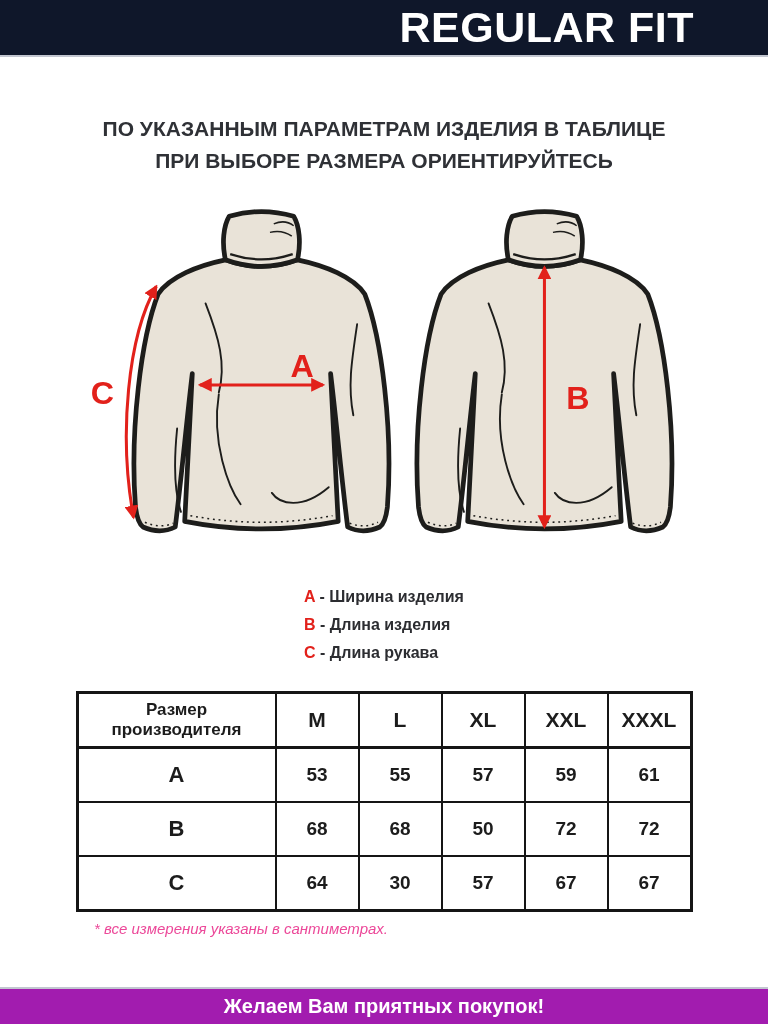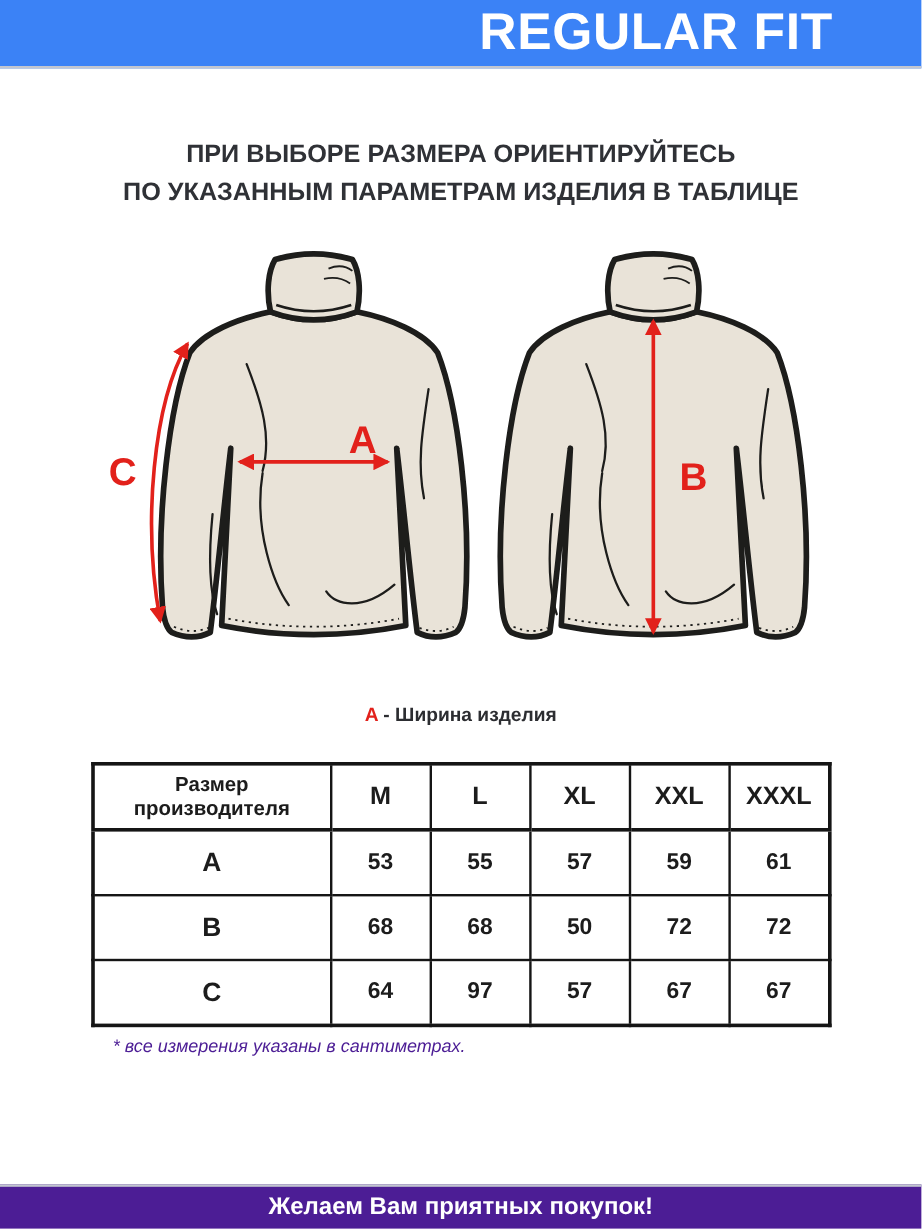--- a/index.html
+++ b/index.html
@@ -2,29 +2,29 @@
 <html><head>
 <meta charset="utf-8">
 <style>
   html,body{margin:0;padding:0;}
   body{
     width:768px;height:1024px;position:relative;overflow:hidden;
     background:#ffffff;font-family:"Liberation Sans",sans-serif;
   }
   
   .top-bar{
-    height:57px;background:#3b82f6;border-bottom:2px solid #c2c6d0;
+    height:57px;background:#0f172a;border-bottom:2px solid #c2c6d0;
     display:flex;align-items:center;justify-content:flex-end;padding-right:74px;box-sizing:border-box;
   }
   .top-bar .fit-title{
     color:#ffffff;font-weight:700;font-size:43px;letter-spacing:0.5px;line-height:1;
   }
   .bottom-bar{
     position:absolute;left:0;right:0;bottom:0;height:37px;
-    background:#4c1d95;border-top:2px solid #c2c6d0;box-sizing:border-box;
+    background:#a21caf;border-top:2px solid #c2c6d0;box-sizing:border-box;
     display:flex;align-items:center;justify-content:center;
   }
   .bottom-bar .footer-msg{color:#ffffff;font-weight:700;font-size:20px;}
   
   .intro{margin-top:56px;text-align:center;color:#2f3136;font-weight:700;font-size:21px;line-height:32px;}
   
   .figures{display:flex;justify-content:center;margin-top:26px;}
   .figures svg.garment{width:313px;height:360px;display:block;}
   .figures svg.garment:first-of-type{margin-right:-30px;}
   svg text.measure-letter{
@@ -40,21 +40,21 @@
     border:2px solid #151515;text-align:center;vertical-align:middle;
     height:44px;padding:4px 2px;color:#1c1c1c;
   }
   td.row-label{width:192px;font-weight:700;font-size:17px;}
   td.size-cell{width:77px;font-weight:700;font-size:21px;}
   td.num-cell{width:77px;font-weight:700;font-size:19px;}
   td.red-label{color:#e2211b;font-weight:700;font-size:22px;}
   tr.thick-bottom td{border-bottom-width:3px;}
   td.row-label{border-right-width:3px;}
   
-  .footnotes{width:580px;margin:7px auto 0;font-style:italic;font-size:15px;color:#4c1d95;line-height:20px;}
+  .footnotes{width:580px;margin:7px auto 0;font-style:italic;font-size:15px;color:#ec4899;line-height:20px;}
 </style>
 </head>
 <body>
 
 <svg width="0" height="0" style="position:absolute" aria-hidden="true">
   <defs>
     <marker id="arrowhead" viewBox="0 0 10 10" refX="8.5" refY="5" markerWidth="4.6" markerHeight="4.6" orient="auto-start-reverse">
       <path d="M0,0 L10,5 L0,10 z" fill="#e2211b"></path>
     </marker>
     <g id="sweater-shape">
@@ -91,22 +91,22 @@
       <path fill="none" stroke="#1d1d1b" stroke-width="1.6" stroke-dasharray="2 4" d="M 278,338 Q 294,344 308,337"></path>
     </g>
   </defs>
 </svg>
 
 <div class="top-bar">
   <span class="fit-title">REGULAR FIT</span>
 </div>
 
 <div class="intro">
+  <div>ПО УКАЗАННЫМ ПАРАМЕТРАМ ИЗДЕЛИЯ В ТАБЛИЦЕ</div>
   <div>ПРИ ВЫБОРЕ РАЗМЕРА ОРИЕНТИРУЙТЕСЬ</div>
-  <div>ПО УКАЗАННЫМ ПАРАМЕТРАМ ИЗДЕЛИЯ В ТАБЛИЦЕ</div>
 </div>
 
 <div class="figures">
   <svg class="garment" viewBox="0 0 330 380">
     <use href="#sweater-shape"></use>
     <path d="M 74,88 C 44,140 34,245 50,332" fill="none" stroke="#e2211b" stroke-width="3.2" marker-start="url(#arrowhead)" marker-end="url(#arrowhead)"></path>
     <path d="M 120,192 L 250,192" fill="none" stroke="#e2211b" stroke-width="3.2" marker-start="url(#arrowhead)" marker-end="url(#arrowhead)"></path>
     <text class="measure-letter" x="228" y="184" text-anchor="middle">A</text>
     <text class="measure-letter" x="17" y="212" text-anchor="middle">C</text>
   </svg>
@@ -114,20 +114,28 @@
     <use href="#sweater-shape"></use>
     <path d="M 185,68 L 185,342" fill="none" stroke="#e2211b" stroke-width="3.2" marker-start="url(#arrowhead)" marker-end="url(#arrowhead)"></path>
     <text class="measure-letter" x="208" y="217" text-anchor="start">B</text>
   </svg>
 </div>
 
 <div class="legend">
   <div class="legend-line">
     <span class="legend-key">A</span>
     <span>- Ширина изделия</span>
+  </div>
+  <div class="legend-line">
+    <span class="legend-key">B</span>
+    <span>- Длина изделия</span>
+  </div>
+  <div class="legend-line">
+    <span class="legend-key">C</span>
+    <span>- Длина рукава</span>
   </div>
 </div>
 
 <table class="size-table">
   <tbody>
     <tr class="thick-bottom">
       <td class="row-label">Размер производителя</td>
       <td class="size-cell">M</td>
       <td class="size-cell">L</td>
       <td class="size-cell">XL</td>
@@ -146,21 +154,21 @@
       <td class="row-label red-label">B</td>
       <td class="num-cell">68</td>
       <td class="num-cell">68</td>
       <td class="num-cell">50</td>
       <td class="num-cell">72</td>
       <td class="num-cell">72</td>
     </tr>
     <tr>
       <td class="row-label red-label">C</td>
       <td class="num-cell">64</td>
-      <td class="num-cell">97</td>
+      <td class="num-cell">30</td>
       <td class="num-cell">57</td>
       <td class="num-cell">67</td>
       <td class="num-cell">67</td>
     </tr>
   </tbody>
 </table>
 
 <div class="footnotes">
   <div>* все измерения указаны в сантиметрах.</div>
 </div>

